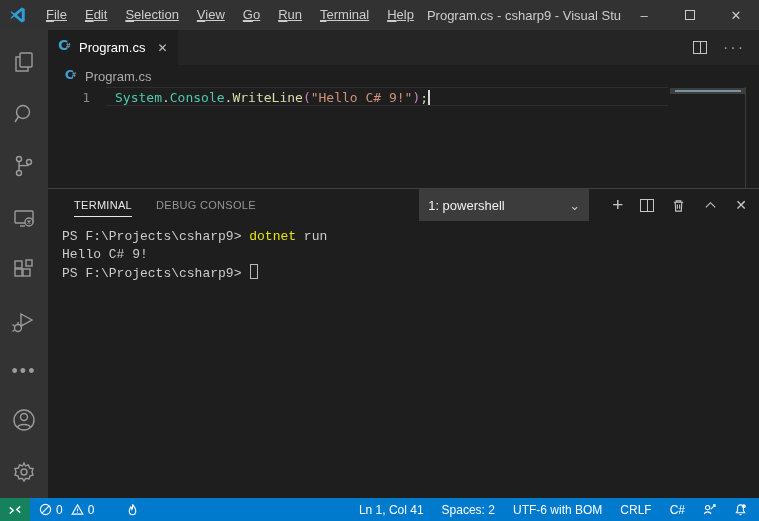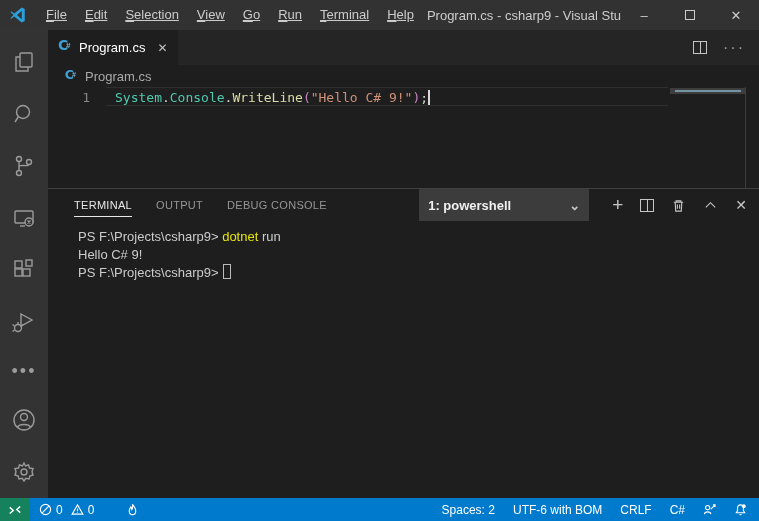--- a/index.html
+++ b/index.html
@@ -80,27 +80,27 @@
   .panel-header { height:32px; display:flex; align-items:center; padding:0 12px 0 14px; gap:0; }
   .panel-tabs { display:flex; gap:0; height:100%; }
   .panel-tab { font-size:11px; color:#969696; letter-spacing:0.3px; padding:0 12px;
                display:flex; align-items:center; position:relative; text-transform:uppercase; }
   .panel-tab.active { color:#e7e7e7; }
   .panel-tab.active::after { content:""; position:absolute; left:12px; right:12px; bottom:4px;
                              height:1px; background:#e7e7e7; }
   .panel-right { margin-left:auto; display:flex; align-items:center; gap:17px; }
   .shell-select { background:#3c3c3c; border:1px solid #3c3c3c; color:#f0f0f0; font-size:13px;
                   height:30px; width:170px; display:flex; align-items:center; padding:15px 8px;
-                  justify-content:space-between; margin-right:6px;font-weight:bold; }
+                  justify-content:space-between; margin-right:6px; }
   .panel-icon { color:#c5c5c5; font-size:15px; display:flex; align-items:center; }
   .panel-icon svg { width:15px; height:15px; stroke:#c5c5c5; fill:none; stroke-width:1.2; }
 
   
-  .terminal { flex:1; padding:7px 0 16px 14px; font-family:Liberation Sans, sans-serif;
-              font-size:13px; line-height:18px; color:#cccccc; white-space:pre;margin-left:16px; }
+  .terminal { flex:1; padding:7px 0 16px 14px; font-family:Liberation Mono, monospace;
+              font-size:13px; line-height:18px; color:#cccccc; white-space:pre; }
   .term-cursor { display:inline-block; width:8px; height:15px; border:1px solid #bbbbbb;
                  vertical-align:-2px; margin-left:1px; }
 
   
   .statusbar { height:23px; background:#007acc; display:flex; align-items:center;
                color:#ffffff; font-size:12px; flex:0 0 auto; }
   .sb-remote { background:#16825d; height:23px; display:flex; align-items:center;
                justify-content:center; width:30px; flex:0 0 auto; }
   .sb-remote svg { width:14px; height:14px; stroke:#ffffff; fill:none; stroke-width:1.6; }
   .sb-left { display:flex; align-items:center; }
@@ -239,21 +239,20 @@
         </div>
         <div class="minimap-slider"></div>
         <div class="minimap-codeline"></div>
         <div class="scrollbar-border"></div>
       </div>
 
       <div class="panel">
         <div class="panel-header">
           <div class="panel-tabs" id="panel-tabs">
               <div class="panel-tab active">TERMINAL</div>
-              <div class="panel-tab">OUTPUT</div>
               <div class="panel-tab">DEBUG CONSOLE</div>
             </div>
           <div class="panel-right">
             <div class="shell-select">
               <span>1: powershell</span>
               <span style="color:#c5c5c5;">⌄</span>
             </div>
             <span class="panel-icon" style="font-size:19px; font-weight:300;">+</span>
             <span class="panel-icon">
                 <span class="split-icon"></span>
@@ -303,20 +302,21 @@
       </div>
       <div class="sb-item" style="margin-left:14px;">
         <span class="sb-icon">
           <svg viewBox="0 0 14 14">
               <path d="M7 1.5 C8.5 4 10.5 5.5 10.5 8.5 C10.5 10.8 9 12.5 7 12.5 C5 12.5 3.5 10.8 3.5 8.5 C3.5 6.5 4.8 5.5 5.2 4.2 C6 5.2 6.4 5.8 6.2 7 C7.2 6.2 7.3 4 7 1.5 Z"></path>
             </svg>
         </span>
       </div>
     </div>
     <div class="sb-right">
+      <div class="sb-item">Ln 1, Col 41</div>
       <div class="sb-item">Spaces: 2</div>
       <div class="sb-item">UTF-6 with BOM</div>
       <div class="sb-item">CRLF</div>
       <div class="sb-item">C#</div>
       <div class="sb-item">
         <span class="sb-icon">
           <svg viewBox="0 0 14 14">
               <circle cx="5" cy="5" r="2.3"></circle>
               <path d="M1.5 12 C2 8.8 8 8.8 8.5 12"></path>
               <path d="M8.5 6.5 L13 2 M10.8 2 L13 2 L13 4.2"></path>

